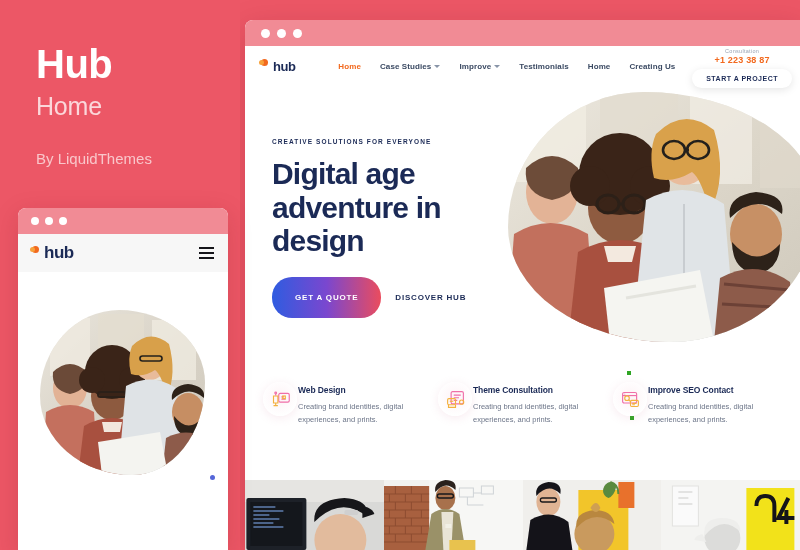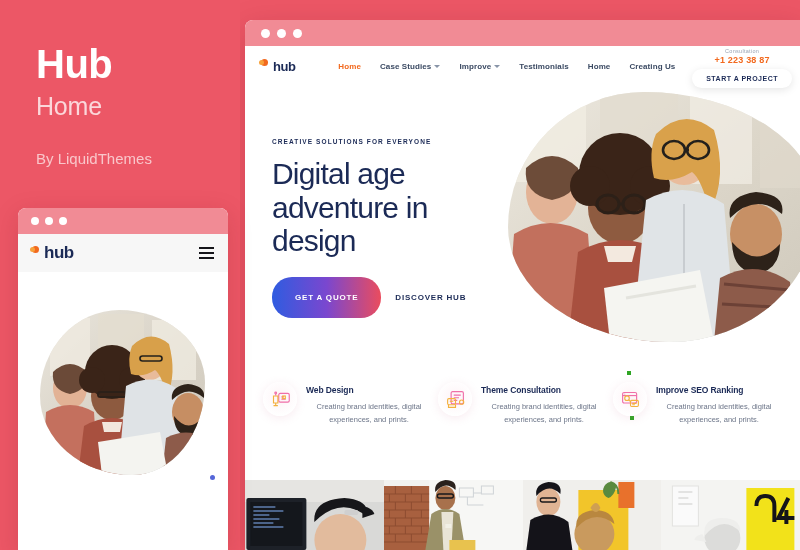--- a/index.html
+++ b/index.html
@@ -138,21 +138,21 @@
 
   
   .hero { position: relative; height: 290px; }
   .hero-copy { position: absolute; left: 27px; top: 52px; width: 230px; }
   .eyebrow {
     font-size: 6.5px; font-weight: bold; color: #1b2a56;
     letter-spacing: 1.1px; margin-bottom: 12px;
   }
   .hero-title {
     font-size: 30px; line-height: 1.12; color: #1b2a56;
-    font-weight: normal; letter-spacing: -0.8px;
+    font-weight: bold; letter-spacing: -0.8px;
   }
   .hero-text {
     margin-top: 17px; font-size: 9px; line-height: 1.75; color: #5a6478;
   }
   .hero-actions { margin-top: 19px; display: flex; align-items: center; gap: 14px; }
   .btn-quote {
     background: linear-gradient(90deg,#2f5ce0 0%,#7a47cf 50%,#ea4c5e 100%);
     color: #ffffff; font-size: 8px; font-weight: bold; letter-spacing: 0.8px;
     padding: 16px 23px; border-radius: 20px; border: none; cursor: pointer;
   }
@@ -169,34 +169,34 @@
   }
   .dot-g1 { position:absolute; left:385px; top:330px; width:4px; height:4px; background:#2fa524; }
   .dot-g2 { position:absolute; left:382px; top:285px; width:4px; height:4px; background:#2fa524; }
 
   
   .features {
     position: absolute; left: 0; top: 336px; width: 100%;
     display: flex; padding: 0 18px; gap: 6px;
   }
   .feature {
-    flex: 1; display: flex; gap: 9px; align-items: flex-start;
+    flex: 1; display: flex; gap: 1px; align-items: flex-start;
   }
   .feature-icon {
     flex: 0 0 auto; width: 34px; height: 34px; border-radius: 50%;
     background: radial-gradient(circle at 50% 45%, #fdf3f6 0%, #ffffff 72%);
     display: flex; align-items: center; justify-content: center;
     box-shadow: 0 2px 10px rgba(210,130,160,0.16);
   }
   .feature-title {
     font-size: 8.5px; font-weight: bold; color: #1b2a56;
     margin-top: 3px; letter-spacing: -0.1px;
   }
   .feature-desc {
-    font-size: 7.5px; line-height: 1.75; color: #6d7689; margin-top: 5px; text-align: center;
+    font-size: 7.5px; line-height: 1.75; color: #6d7689; margin-top: 5px;
   }
 
   
   .gallery {
     position: absolute; left: 0; bottom: 0; width: 100%; height: 70px;
     display: flex;
   }
   .gal-cell { flex: 1; position: relative; overflow: hidden; }
 
   svg { display: block; }
@@ -422,21 +422,21 @@
             <rect x="3" y="4" width="16" height="12" rx="1.6" stroke="#f06fa8"></rect>
             <path d="M3 7.5h16" stroke="#f06fa8"></path>
             <circle cx="5.5" cy="5.8" r=".6" fill="#f06fa8" stroke="none"></circle>
             <circle cx="8" cy="10.5" r="2.6" stroke="#f3b23f"></circle>
             <path d="M10 12.5l2.6 2.6" stroke="#f3b23f"></path>
             <rect x="12" y="13" width="9" height="7" rx="1.3" stroke="#f3b23f"></rect>
             <path d="M14 16.5h5M14 18h3" stroke="#f3b23f"></path>
           </svg>
         </span>
         <div>
-          <div class="feature-title">Improve SEO Ranking</div>
+          <div class="feature-title">Improve SEO Contact</div>
           <div class="feature-desc">Creating brand identities, digital experiences, and prints.</div>
         </div>
       </div>
     </div>
 
     <div class="gallery">
       <div class="gal-cell">
         <svg viewBox="0 0 140 70" width="100%" height="70" preserveAspectRatio="xMidYMid slice" aria-hidden="true">
           <rect width="140" height="70" fill="#d9d9d7"></rect>
           <rect x="0" y="0" width="140" height="22" fill="#e6e5e2"></rect>

